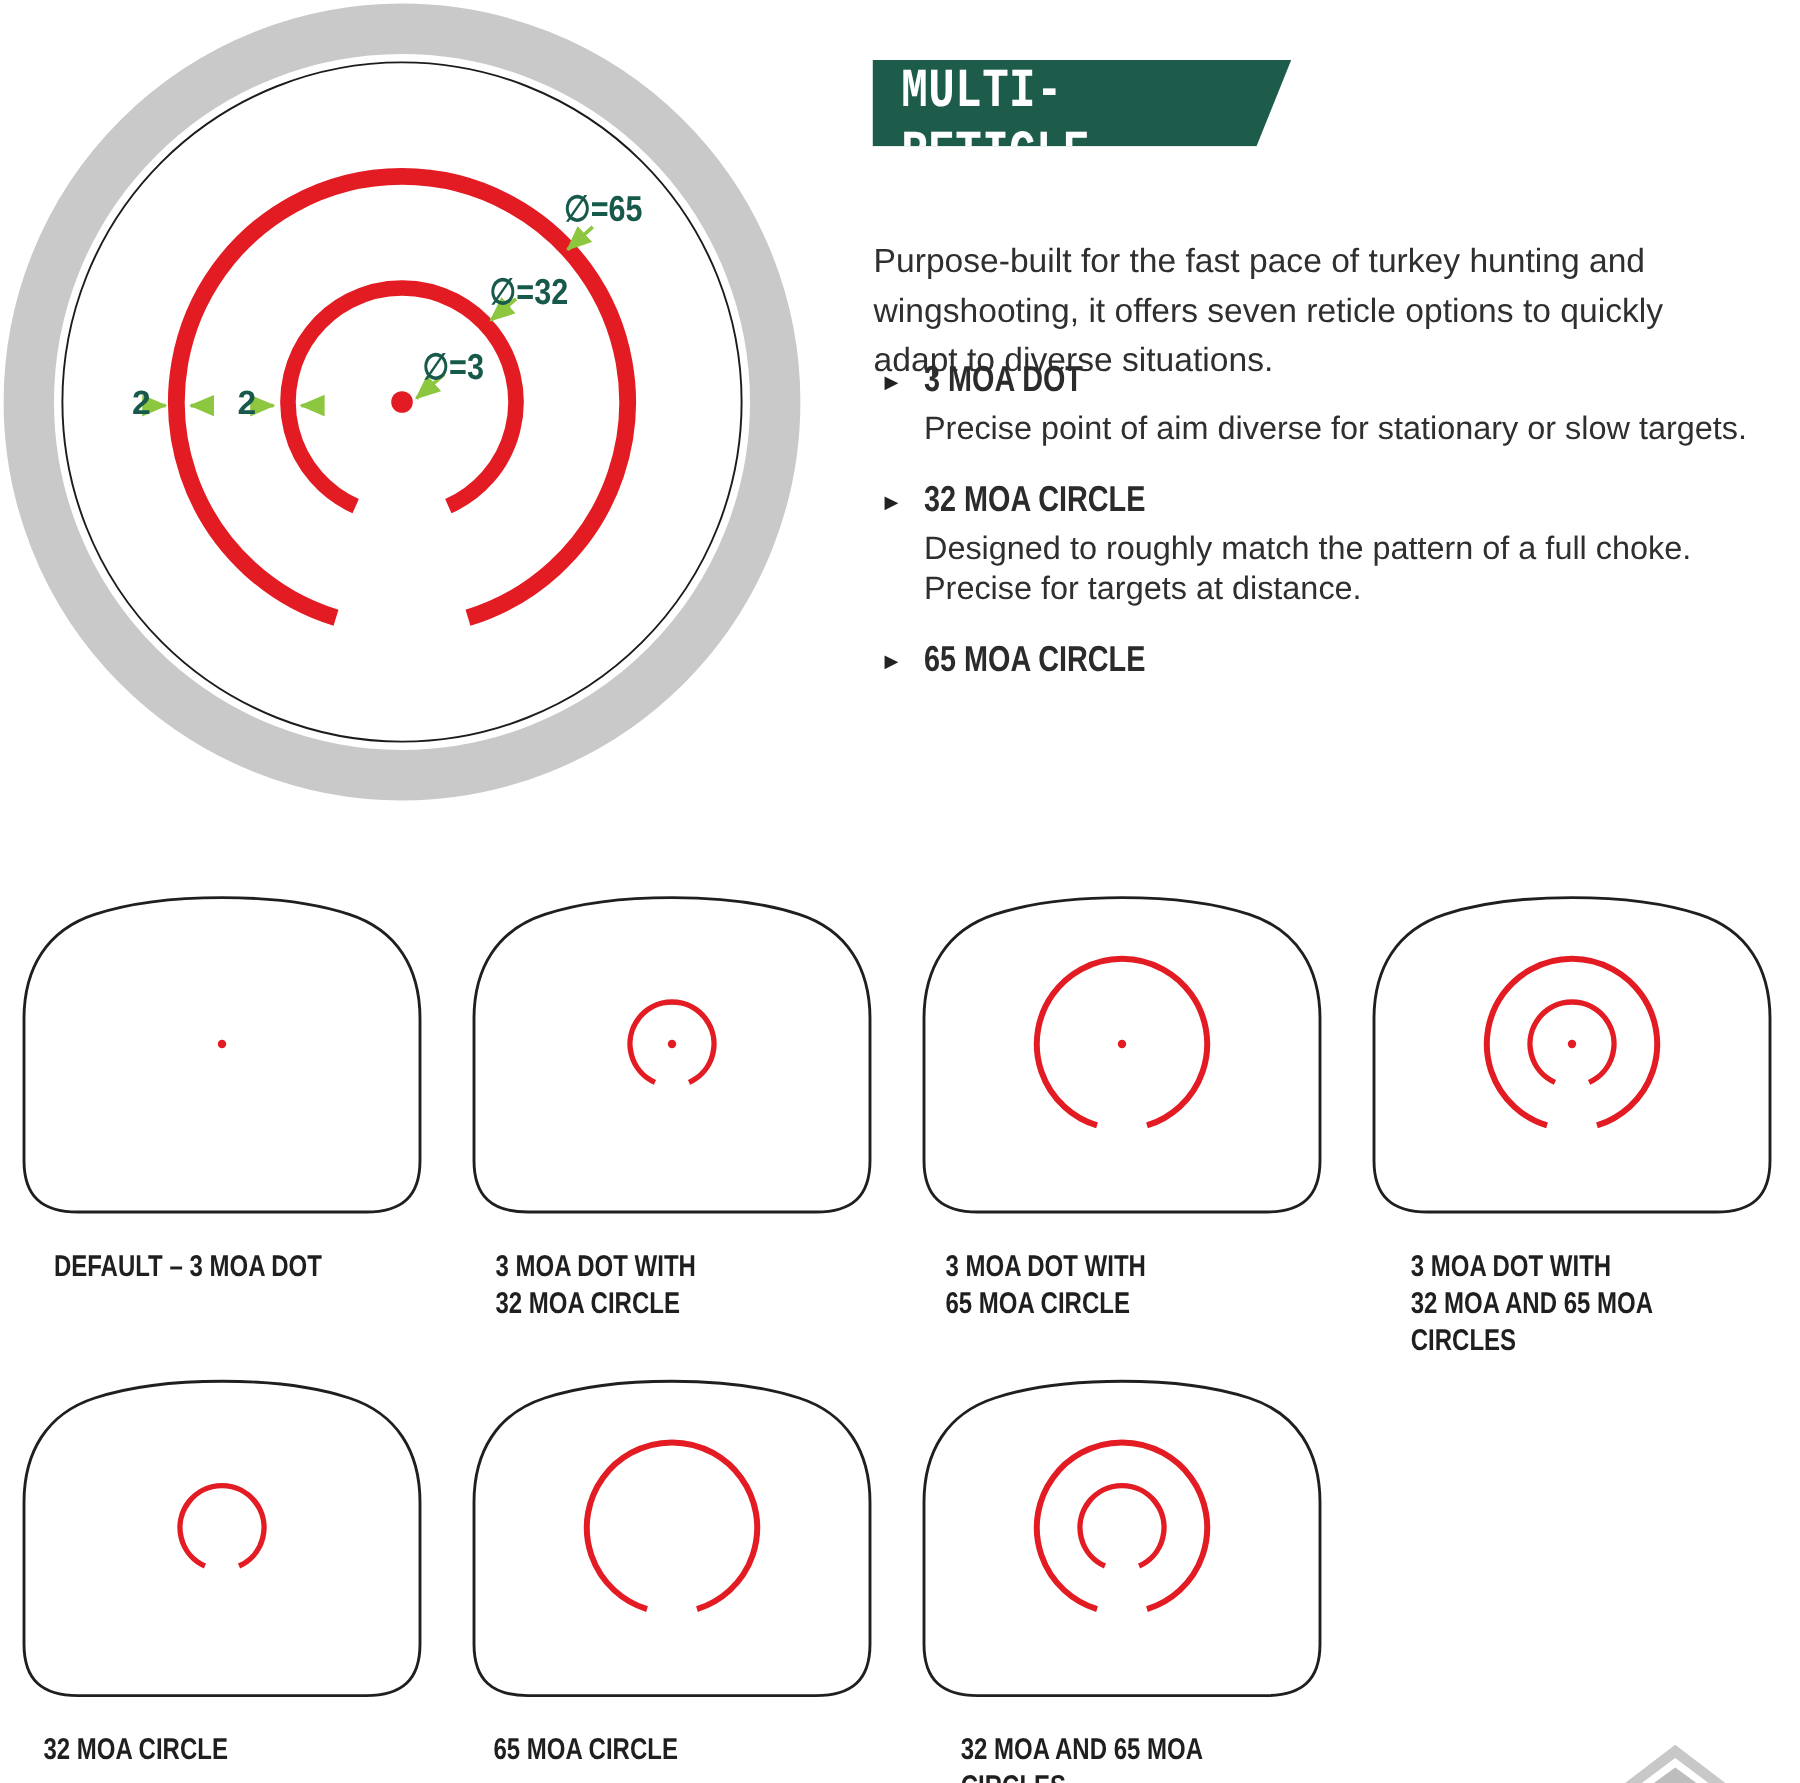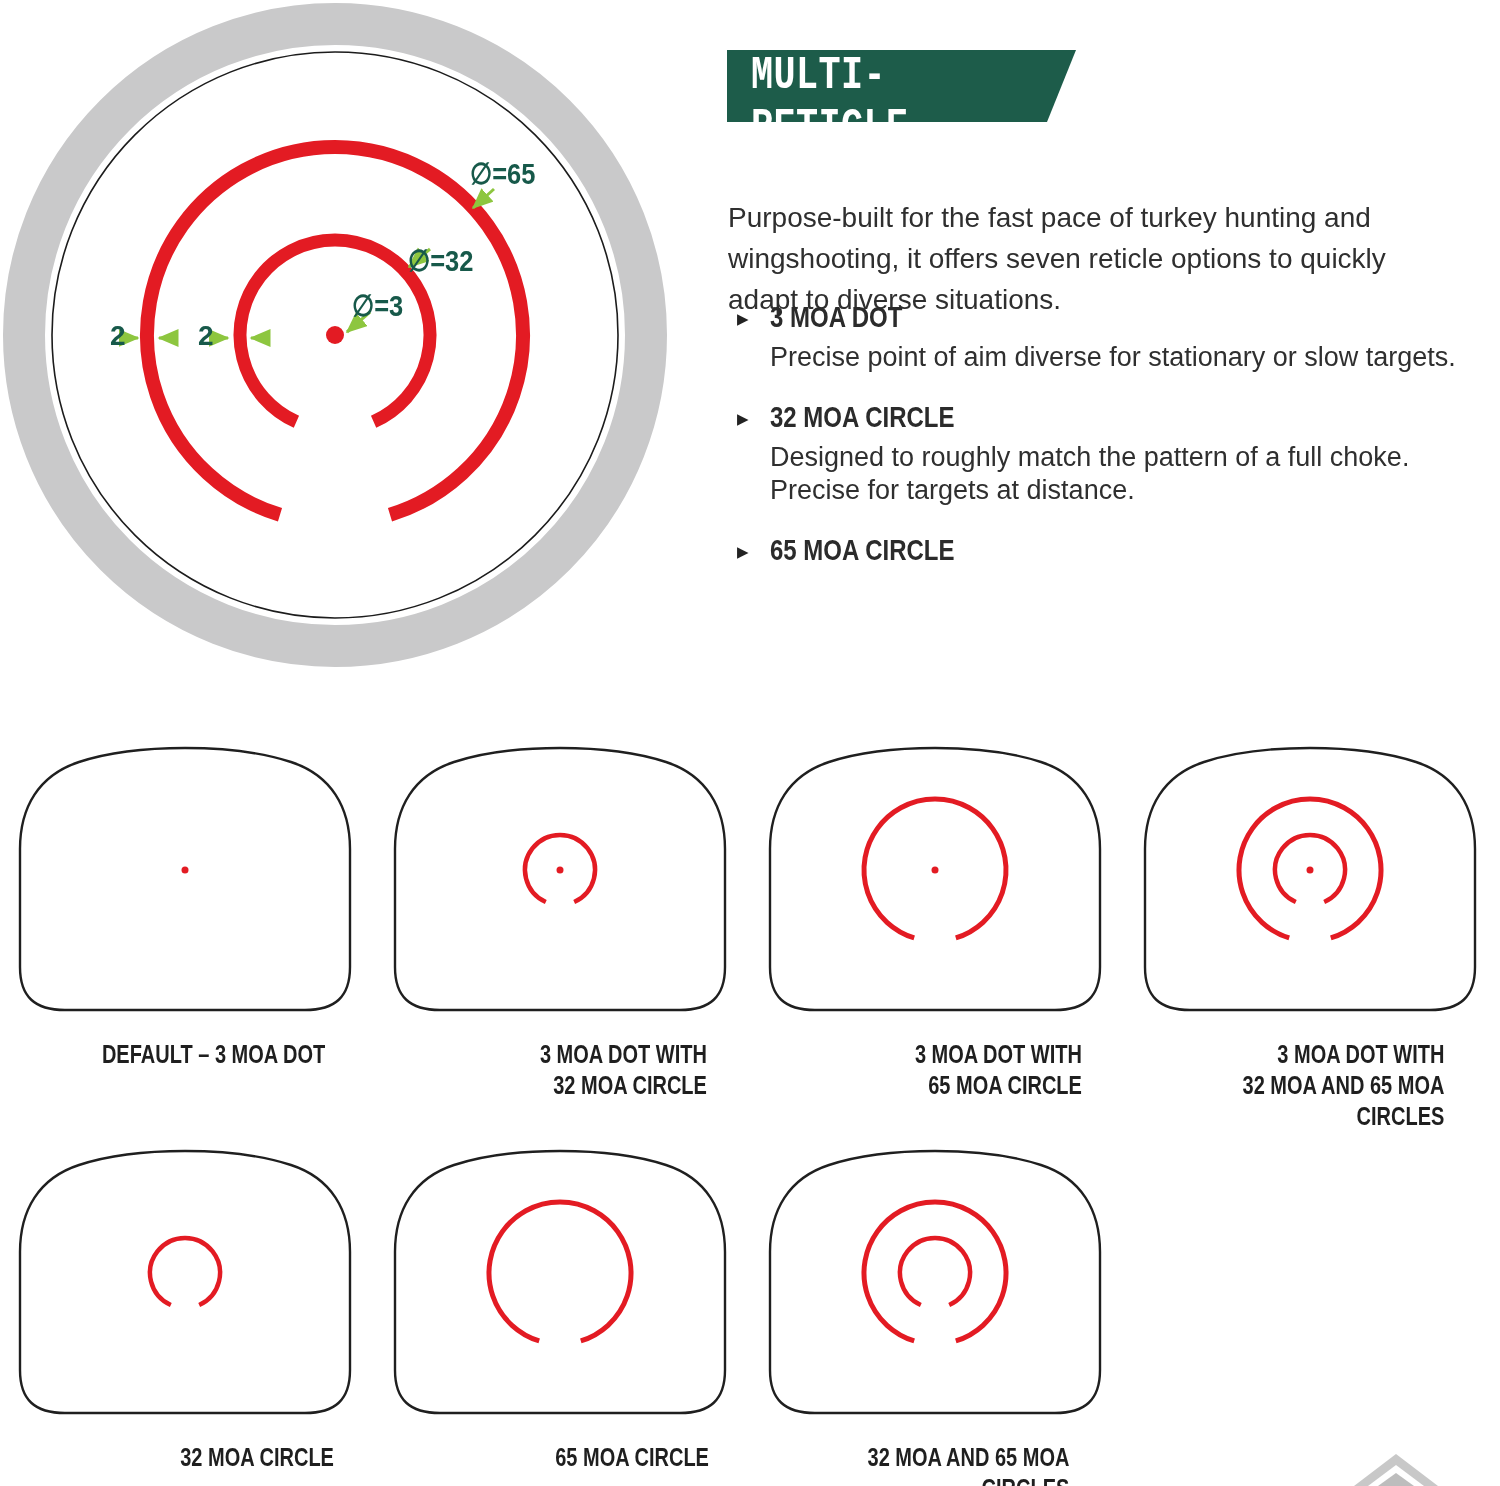--- a/index.html
+++ b/index.html
@@ -33,21 +33,21 @@
 
   #bullets{position:absolute;left:737px;top:300px;width:760px;}
   .bullet{margin-bottom:26px;}
   .bullet-title-row{display:flex;align-items:baseline;}
   .bullet-arrow{font-size:15px;color:#222222;width:33px;flex:0 0 33px;position:relative;top:-3px;}
   .bullet-title{font-size:30px;font-weight:700;color:#2b2b2b;}
   .bullet-desc{margin-left:33px;margin-top:7px;font-size:27px;line-height:33px;
                color:var(--text_dark);white-space:pre-line;}
 
   
-  .cell{position:absolute;width:336px;text-align:right;}
+  .cell{position:absolute;width:336px;text-align:left;}
   .win-outline{fill:#ffffff;stroke:var(--window_outline);stroke-width:2.4px;}
   .winlabel{margin-top:22px;font-size:25px;line-height:31px;font-weight:700;
             color:#1f1f1f;white-space:pre-line;}
 
   
   #corner-logo{position:absolute;left:1350px;top:1452px;}
 </style>
 </head>
 <body>
 
@@ -67,21 +67,21 @@
     <line class="leader" x1="492" y1="187" x2="471" y2="206" marker-end="url(#ah)"></line>
     <line class="leader" x1="428" y1="247" x2="407" y2="265" marker-end="url(#ah)"></line>
     <line class="leader" x1="368" y1="310" x2="345" y2="330" marker-end="url(#ah)"></line>
     <line class="leader" x1="127" y1="336" x2="136" y2="336" marker-end="url(#ah)"></line>
     <line class="leader" x1="166" y1="336" x2="157" y2="336" marker-end="url(#ah)"></line>
     <line class="leader" x1="216" y1="336" x2="226" y2="336" marker-end="url(#ah)"></line>
     <line class="leader" x1="259" y1="336" x2="249" y2="336" marker-end="url(#ah)"></line>
   </svg>
 
   <span class="annot" style="left:470px;top:156px;"><span class="cond">∅=65</span></span>
-  <span class="annot" style="left:408px;top:225px;margin-top:18px;"><span class="cond">∅=32</span></span>
+  <span class="annot" style="left:408px;top:225px;"><span class="cond">∅=32</span></span>
   <span class="annot" style="left:352px;top:288px;"><span class="cond">∅=3</span></span>
   <span class="dim" style="left:110px;top:320px;"><span>2</span></span>
   <span class="dim" style="left:198px;top:320px;"><span>2</span></span>
 
   <div id="banner">
     <span id="banner-title"><span class="cond">MULTI-RETICLE</span></span>
   </div>
 
   <div id="intro">Purpose-built for the fast pace of turkey hunting and
 wingshooting, it offers seven reticle options to quickly

